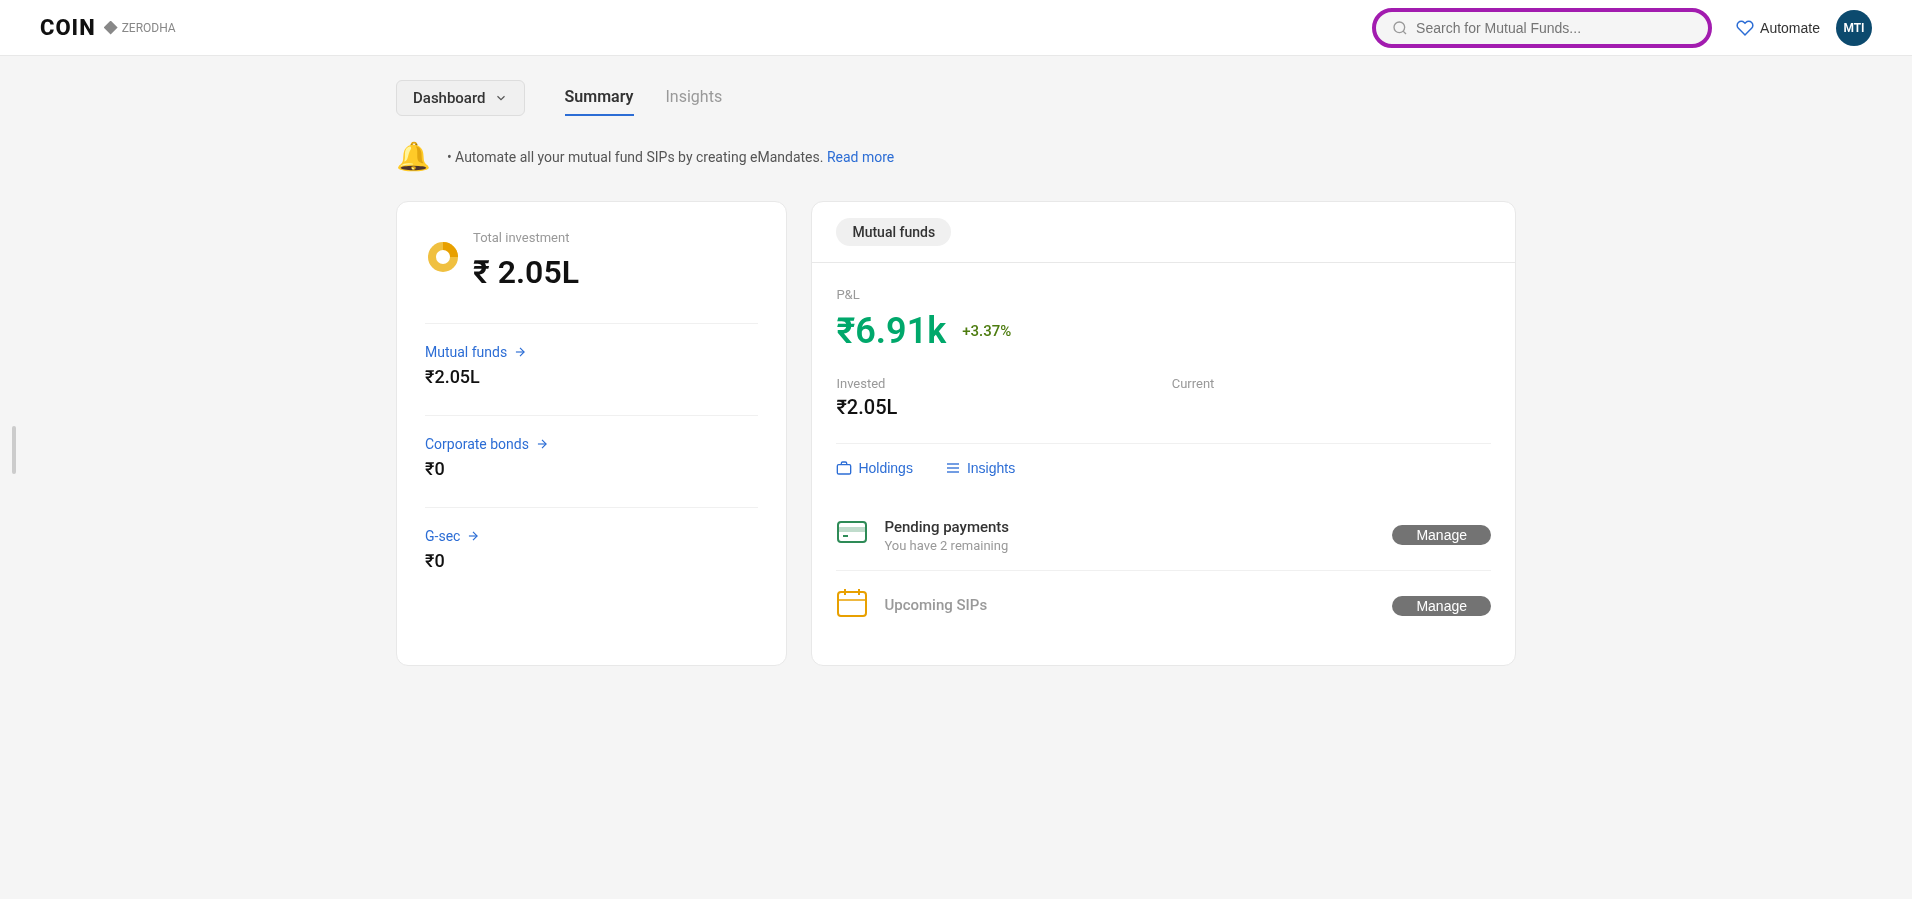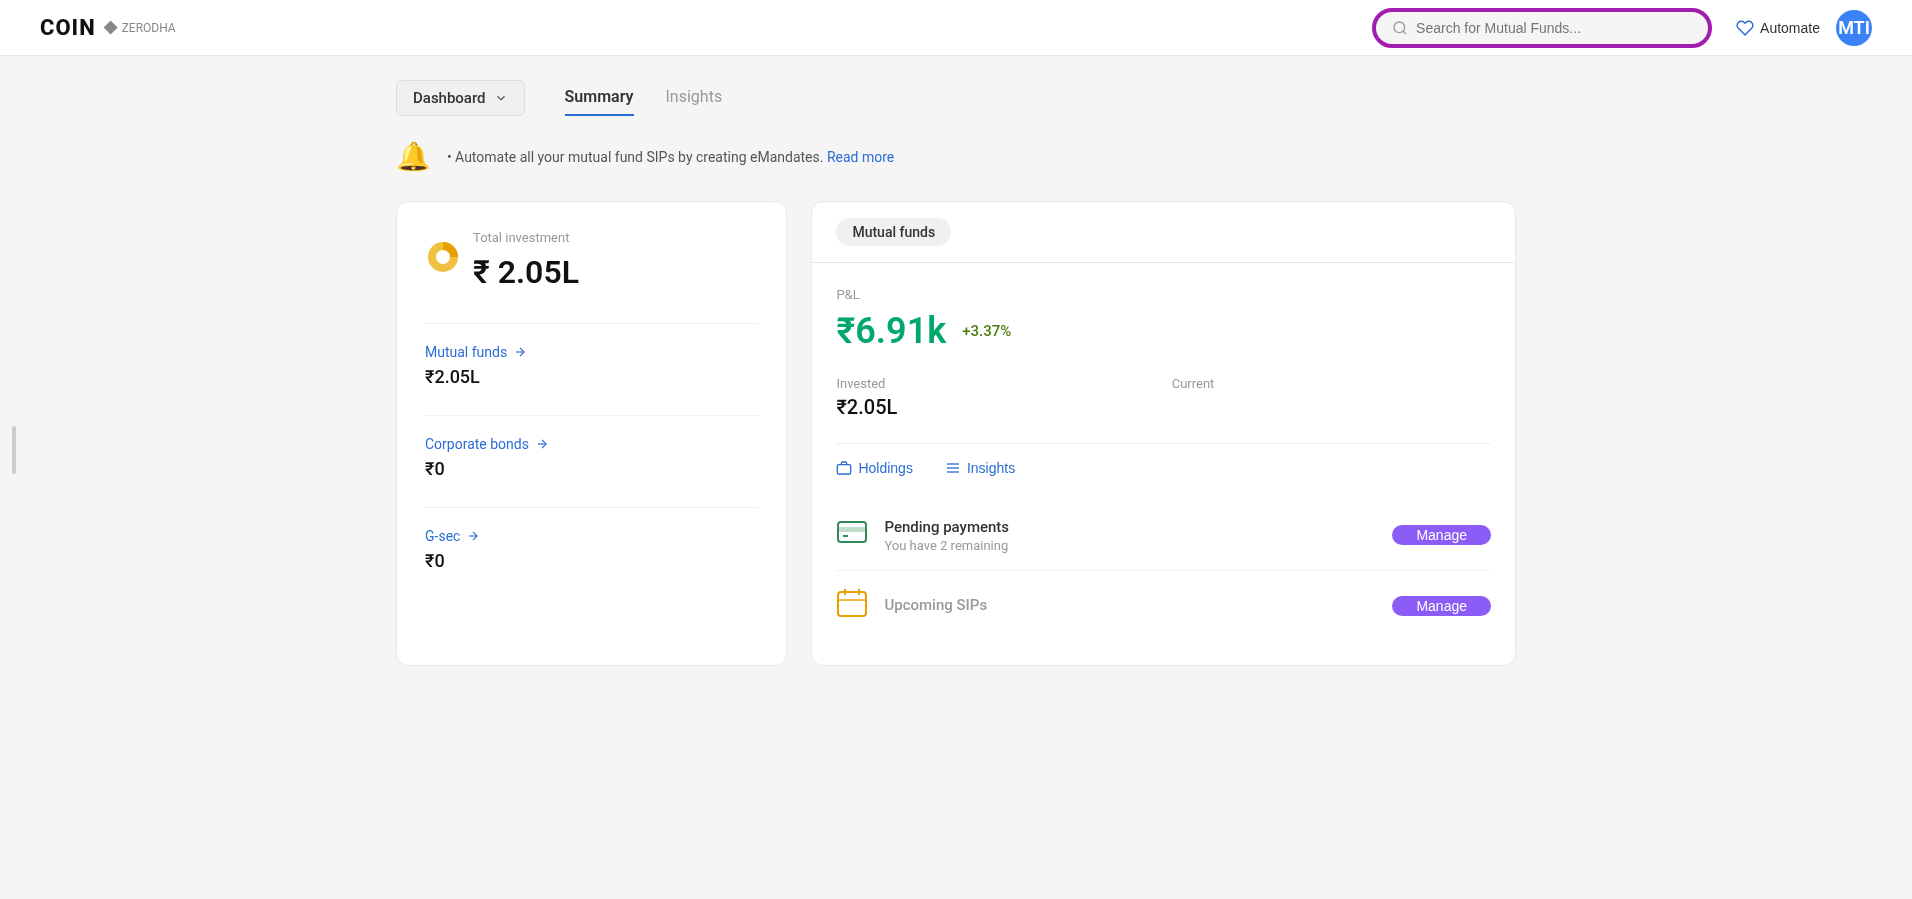--- a/index.html
+++ b/index.html
@@ -81,27 +81,27 @@
       gap: 6px;
       font-size: 14px;
       color: #333;
       cursor: pointer;
       background: none;
       border: none;
     }
     .avatar {
       width: 36px;
       height: 36px;
-      background: #3b82f6;
+      background: #0c4a6e;
       border-radius: 50%;
       display: flex;
       align-items: center;
       justify-content: center;
       color: #fff;
-      font-size: 18px;
+      font-size: 12px;
       font-weight: 600;
       cursor: pointer;
     }
 
     
     .main-content {
       max-width: 1200px;
       margin: 0 auto;
       padding: 24px 40px;
     }
@@ -317,21 +317,21 @@
       font-size: 15px;
       font-weight: 500;
       color: #333;
       margin-bottom: 2px;
     }
     .pending-subtitle {
       font-size: 13px;
       color: #999;
     }
     .manage-btn {
-      background: #8b5cf6;
+      background: #737373;
       color: #fff;
       border: none;
       border-radius: 20px;
       padding: 2px 24px;
       font-size: 14px;
       font-weight: 500;
       cursor: pointer;
     }
     .upcoming-sips-section {
       display: flex;

